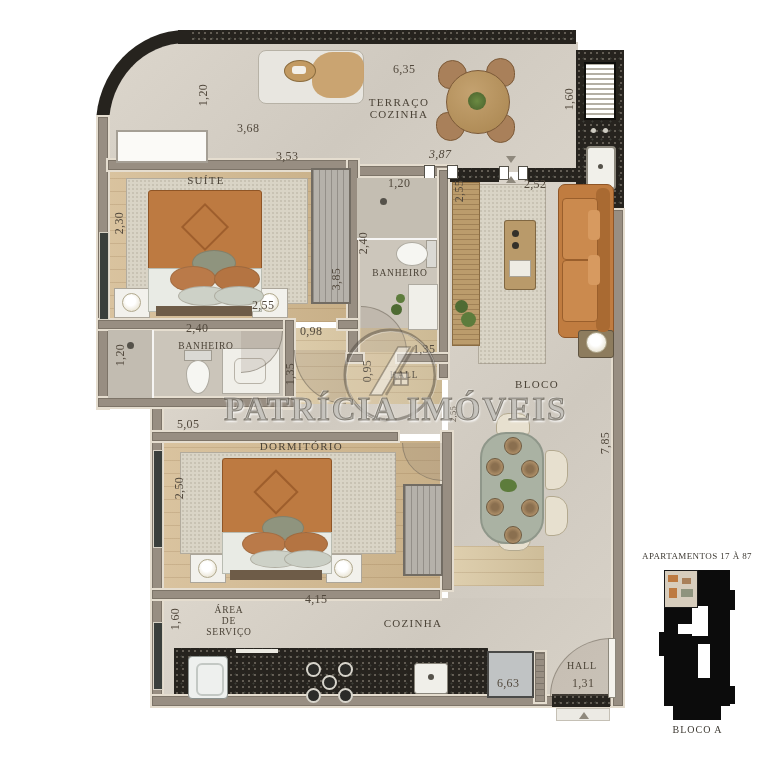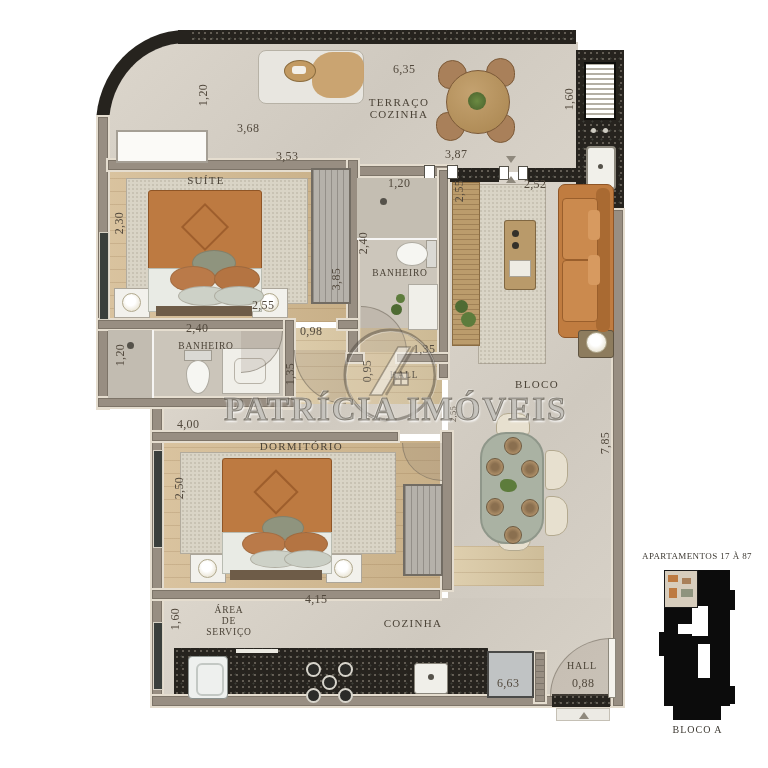--- a/index.html
+++ b/index.html
@@ -245,43 +245,43 @@
     <span>SERVIÇO</span>
   </div>
   <div class="room" style="left:380px;top:617px;width:66px;">COZINHA</div>
   <div class="room small" style="left:385px;top:370px;width:38px;">HALL</div>
   <div class="room small" style="left:562px;top:660px;width:40px;font-size:10px;">HALL</div>
 
   <div class="dim" style="left:393px;top:62px;">6,35</div>
   <div class="dim v" style="left:196px;top:84px;">1,20</div>
   <div class="dim" style="left:237px;top:121px;">3,68</div>
   <div class="dim" style="left:276px;top:149px;">3,53</div>
-  <div class="dim" style="left:445px;top:147px;">3,87</div>
+  <div class="dim" style="left:429px;top:147px;font-style:italic;">3,87</div>
   <div class="dim v" style="left:562px;top:88px;">1,60</div>
   <div class="dim" style="left:388px;top:176px;">1,20</div>
   <div class="dim" style="left:524px;top:177px;">2,52</div>
   <div class="dim v" style="left:452px;top:180px;">2,55</div>
   <div class="dim v" style="left:112px;top:212px;">2,30</div>
   <div class="dim v" style="left:356px;top:232px;">2,40</div>
   <div class="dim v" style="left:329px;top:268px;">3,85</div>
   <div class="dim" style="left:252px;top:298px;">2,55</div>
   <div class="dim" style="left:300px;top:324px;">0,98</div>
   <div class="dim" style="left:186px;top:321px;">2,40</div>
   <div class="dim v" style="left:113px;top:344px;">1,20</div>
   <div class="dim" style="left:413px;top:342px;">1,35</div>
   <div class="dim v" style="left:283px;top:363px;">1,35</div>
   <div class="dim v" style="left:360px;top:360px;">0,95</div>
   <div class="dim v small" style="left:448px;top:406px;">2,55</div>
   <div class="dim v" style="left:598px;top:432px;">7,85</div>
-  <div class="dim" style="left:177px;top:417px;">4,00</div>
+  <div class="dim" style="left:177px;top:417px;">5,05</div>
   <div class="dim v" style="left:172px;top:477px;">2,50</div>
   <div class="dim" style="left:305px;top:592px;">4,15</div>
   <div class="dim v" style="left:168px;top:608px;">1,60</div>
   <div class="dim" style="left:497px;top:676px;z-index:41;">6,63</div>
-  <div class="dim" style="left:572px;top:676px;">0,88</div>
+  <div class="dim" style="left:572px;top:676px;">1,31</div>
 
   <svg class="abs" style="left:340px;top:325px;width:100px;height:100px;z-index:59;opacity:.8;" viewBox="0 0 100 100">
     <circle cx="50" cy="50" r="45" fill="rgba(250,248,244,0.12)" stroke="rgba(70,64,56,0.55)" stroke-width="3"></circle>
     <circle cx="50" cy="50" r="45" fill="none" stroke="rgba(255,255,255,0.45)" stroke-width="1" transform="translate(1.5,1.5)"></circle>
     <path d="M30 70 L58 22 L70 22 L42 70 Z" fill="rgba(245,243,238,0.75)" stroke="rgba(70,64,56,0.5)" stroke-width="1.5"></path>
     <path d="M46 70 L74 22" stroke="rgba(70,64,56,0.45)" stroke-width="2.5" fill="none"></path>
     <path d="M54 48 h14 v12 h-14 z M61 48 v12 M54 54 h14" stroke="rgba(70,64,56,0.6)" stroke-width="1.5" fill="rgba(255,255,255,0.5)"></path>
   </svg>
   <div class="wm-brand">PATRÍCIA IMÓVEIS</div>
 

